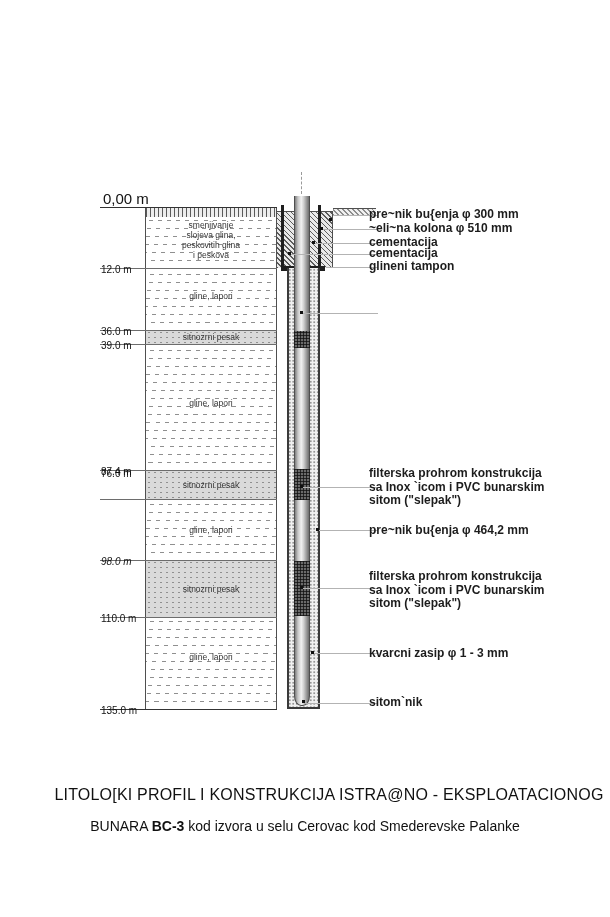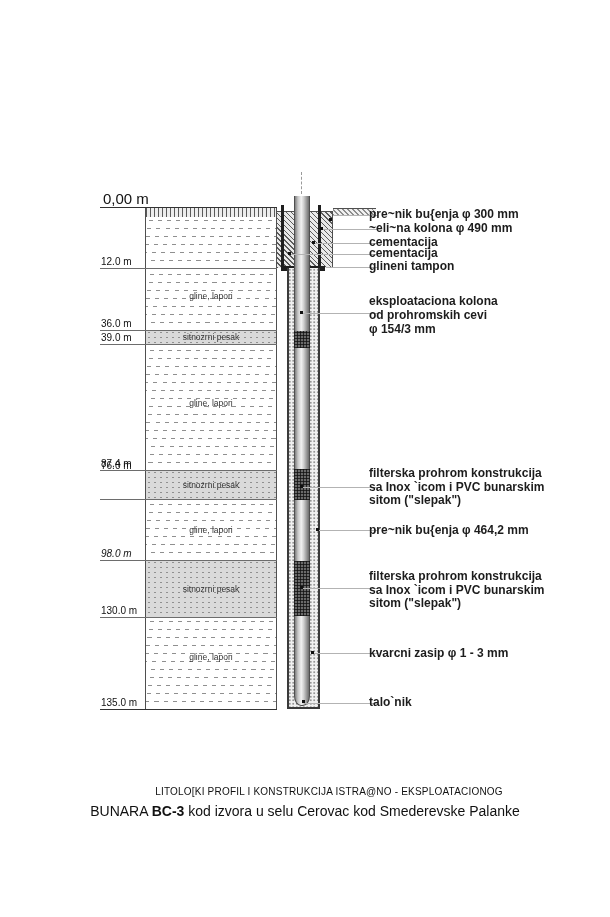--- a/index.html
+++ b/index.html
@@ -29,46 +29,50 @@
       border-left:1px solid #4f4f4f;border-right:1px solid #4f4f4f;}
 
   
   .dline{position:absolute;height:1px;background:#6d6d6d;}
   .lead{position:absolute;height:1px;background:#b3b3b3;}
   .mk{position:absolute;width:3px;height:3px;background:#111;}
   .bwall{position:absolute;width:2px;background:#3a3a3a;}
   .casing{position:absolute;width:3px;background:#1e1e1e;}
 
   
-  .depth{position:absolute;left:101px;font-size:10px;color:#111;}
+  .depth{position:absolute;left:101px;font-size:10px;color:#111;margin-top:8px;}
   .depth0{position:absolute;left:103px;font-size:15px;color:#111;}
   .note{position:absolute;left:369px;font-size:12px;line-height:13.5px;color:#1c1c1c;font-weight:bold;}
   .ltxt{position:absolute;left:146px;width:130px;text-align:center;
         font-size:8.5px;line-height:10px;color:#333;}
   .title-wrap{position:absolute;left:0;top:786px;width:610px;text-align:center;color:#111;}
-  .t1{font-size:10px;letter-spacing:.2px;margin-left:48px;}
-  .t2{font-size:14px;margin-top:6px;}
+  .t1{font-size:16px;letter-spacing:.2px;margin-left:48px;}
+  .t2{font-size:14px;margin-top:14px;}
 </style>
 </head>
 <body>
 
 <div id="canvas">
 
   <div class="abs" style="left:145px;top:207px;width:132px;height:502px;border-left:1px solid #4f4f4f;border-right:1px solid #4f4f4f;box-sizing:border-box;">
     <div class="abs gline" style="left:0;top:0;width:130px;height:61px;"></div>
     <div class="abs topsoil" style="left:0;top:0;width:130px;height:10px;"></div>
     <div class="abs gline" style="left:0;top:61px;width:130px;height:62px;"></div>
     <div class="abs sand" style="left:0;top:123px;width:130px;height:14px;"></div>
     <div class="abs gline" style="left:0;top:137px;width:130px;height:126px;"></div>
     <div class="abs sand" style="left:0;top:263px;width:130px;height:29px;"></div>
     <div class="abs gline" style="left:0;top:292px;width:130px;height:61px;"></div>
     <div class="abs sand" style="left:0;top:353px;width:130px;height:57px;"></div>
     <div class="abs gline" style="left:0;top:410px;width:130px;height:92px;"></div>
   </div>
 
+  <div class="ltxt ml" style="top:220px;">smenjivanje
+slojeva glina,
+peskovitih glina
+i peskova</div>
   <div class="ltxt" style="top:291px;">gline, lapori</div>
   <div class="ltxt" style="top:332px;">sitnozrni pesak</div>
   <div class="ltxt" style="top:398px;">gline, lapori</div>
   <div class="ltxt" style="top:480px;">sitnozrni pesak</div>
   <div class="ltxt" style="top:525px;">gline, lapori</div>
   <div class="ltxt" style="top:584px;">sitnozrni pesak</div>
   <div class="ltxt" style="top:652px;">gline, lapori</div>
 
   <div class="dline" style="left:100px;top:207px;width:177px;background:#333;"></div>
   <div class="dline" style="left:100px;top:268px;width:177px;"></div>
@@ -80,21 +84,21 @@
   <div class="dline" style="left:100px;top:617px;width:177px;"></div>
   <div class="dline" style="left:100px;top:709px;width:177px;background:#333;"></div>
 
   <div class="depth0" style="top:190px;text-align:right;">0,00 m</div>
   <div class="depth" style="top:256px;">12.0 m</div>
   <div class="depth" style="top:318px;">36.0 m</div>
   <div class="depth" style="top:332px;">39.0 m</div>
   <div class="depth" style="top:458px;">87.4 m</div>
   <div class="depth" style="top:460px;">76.0 m</div>
   <div class="depth" style="top:548px;font-style:italic;">98.0 m</div>
-  <div class="depth" style="top:605px;">130.0 m</div>
+  <div class="depth" style="top:605px;">110.0 m</div>
   <div class="depth" style="top:697px;">135.0 m</div>
 
   <div class="abs cement" style="left:277px;top:211px;width:56px;height:57px;border-top:1px solid #4f4f4f;border-right:1px solid #4f4f4f;box-sizing:border-box;"></div>
 
   <div class="casing" style="left:281px;top:205px;height:63px;"></div>
   <div class="casing" style="left:318px;top:205px;height:63px;"></div>
 
   <div class="abs" style="left:281px;top:266px;width:44px;height:5px;background:#1e1e1e;"></div>
 
   <div class="abs groundhatch" style="left:333px;top:208px;width:43px;height:8px;border-top:1px solid #4f4f4f;border-bottom:1px solid #9a9a9a;box-sizing:border-box;"></div>
@@ -129,35 +133,32 @@
   <div class="mk" style="left:312px;top:241px;"></div>
   <div class="mk" style="left:288px;top:252px;"></div>
   <div class="mk" style="left:300px;top:311px;"></div>
   <div class="mk" style="left:300px;top:485px;"></div>
   <div class="mk" style="left:316px;top:528px;"></div>
   <div class="mk" style="left:300px;top:586px;"></div>
   <div class="mk" style="left:311px;top:651px;"></div>
   <div class="mk" style="left:302px;top:700px;"></div>
 
   <div class="note" style="top:208px;">pre~nik bu{enja φ 300 mm</div>
-  <div class="note" style="top:222px;">~eli~na kolona φ 490 mm</div>
+  <div class="note" style="top:222px;">~eli~na kolona φ 510 mm</div>
   <div class="note" style="top:236px;">cementacija</div>
   <div class="note" style="top:247px;">cementacija</div>
   <div class="note" style="top:260px;">glineni tampon</div>
-  <div class="note ml" style="top:294px;line-height:14px;">eksploataciona kolona
-od prohromskih cevi
-φ 154/3 mm</div>
   <div class="note ml" style="top:467px;">filterska prohrom konstrukcija
 sa Inox `icom i PVC bunarskim
 sitom ("slepak")</div>
   <div class="note" style="top:524px;">pre~nik bu{enja φ 464,2 mm</div>
   <div class="note ml" style="top:570px;">filterska prohrom konstrukcija
 sa Inox `icom i PVC bunarskim
 sitom ("slepak")</div>
   <div class="note" style="top:647px;">kvarcni zasip φ 1 - 3 mm</div>
-  <div class="note" style="top:696px;">talo`nik</div>
+  <div class="note" style="top:696px;">sitom`nik</div>
 
   <div class="title-wrap">
     <div class="t1">LITOLO[KI PROFIL I KONSTRUKCIJA ISTRA@NO - EKSPLOATACIONOG</div>
     <div class="t2"><span>BUNARA </span><b>BC-3</b><span> kod izvora u selu Cerovac kod Smederevske Palanke</span></div>
   </div>
 
 </div>
 
 </body></html>

